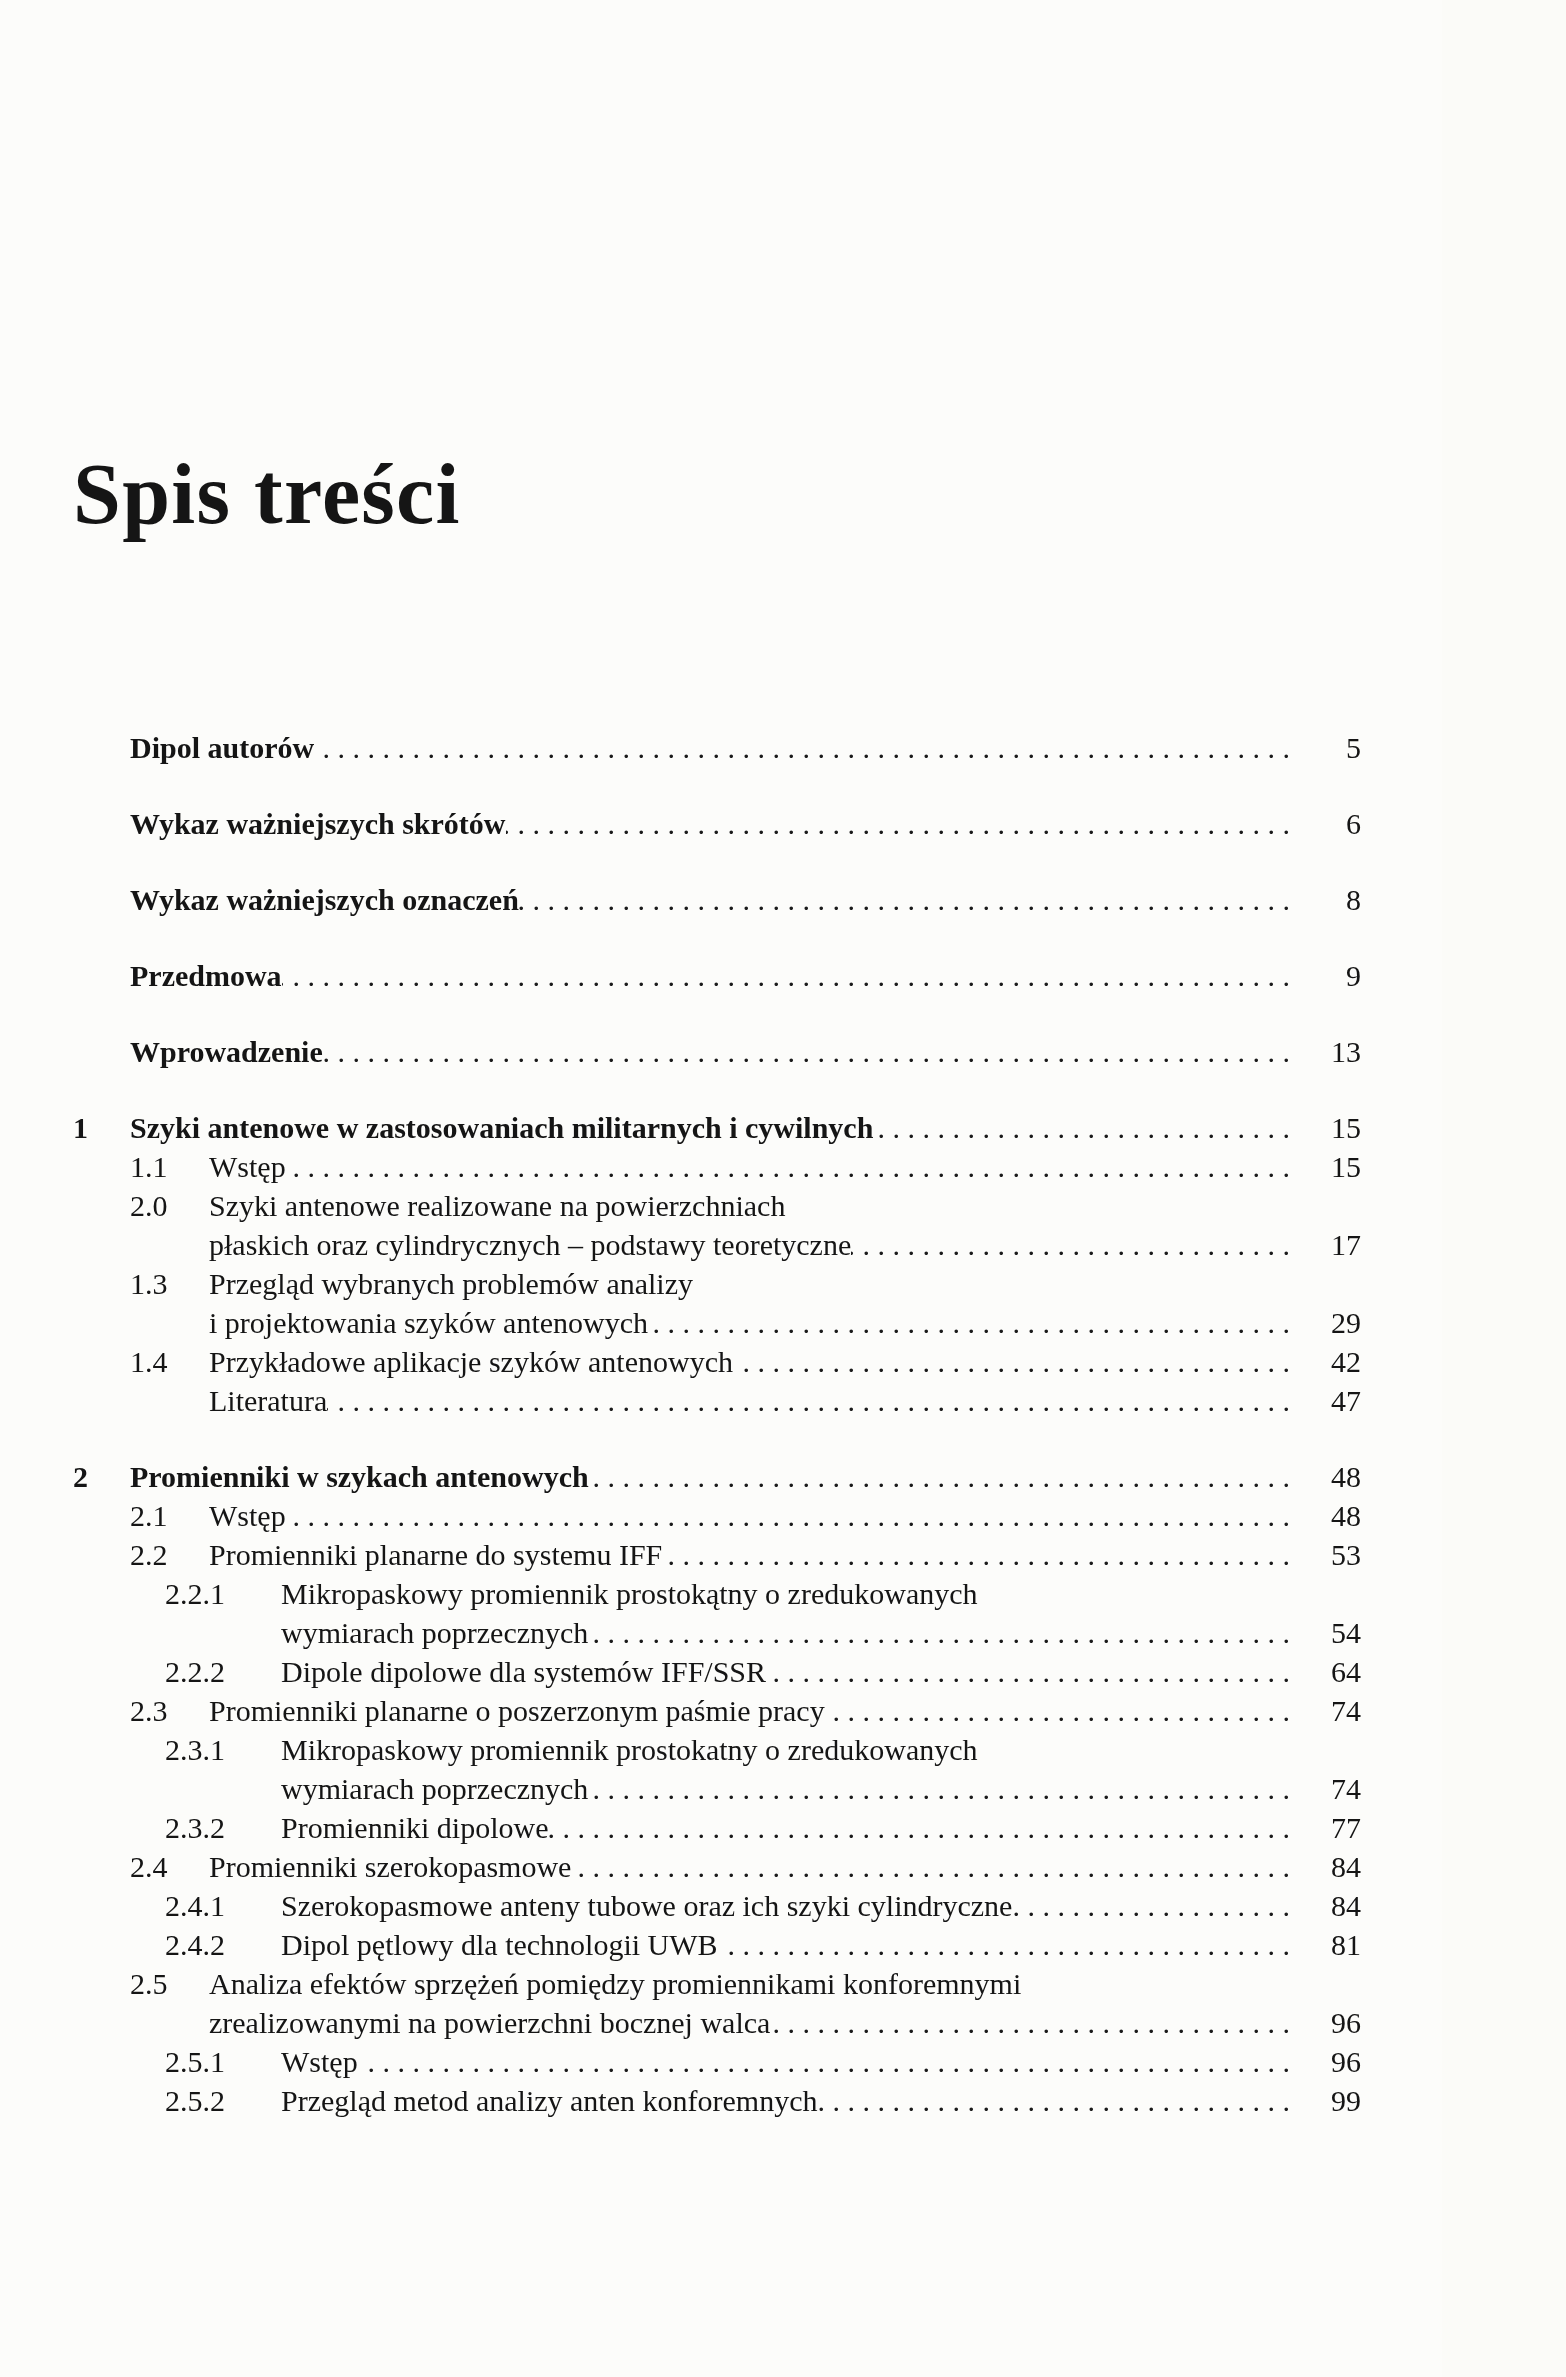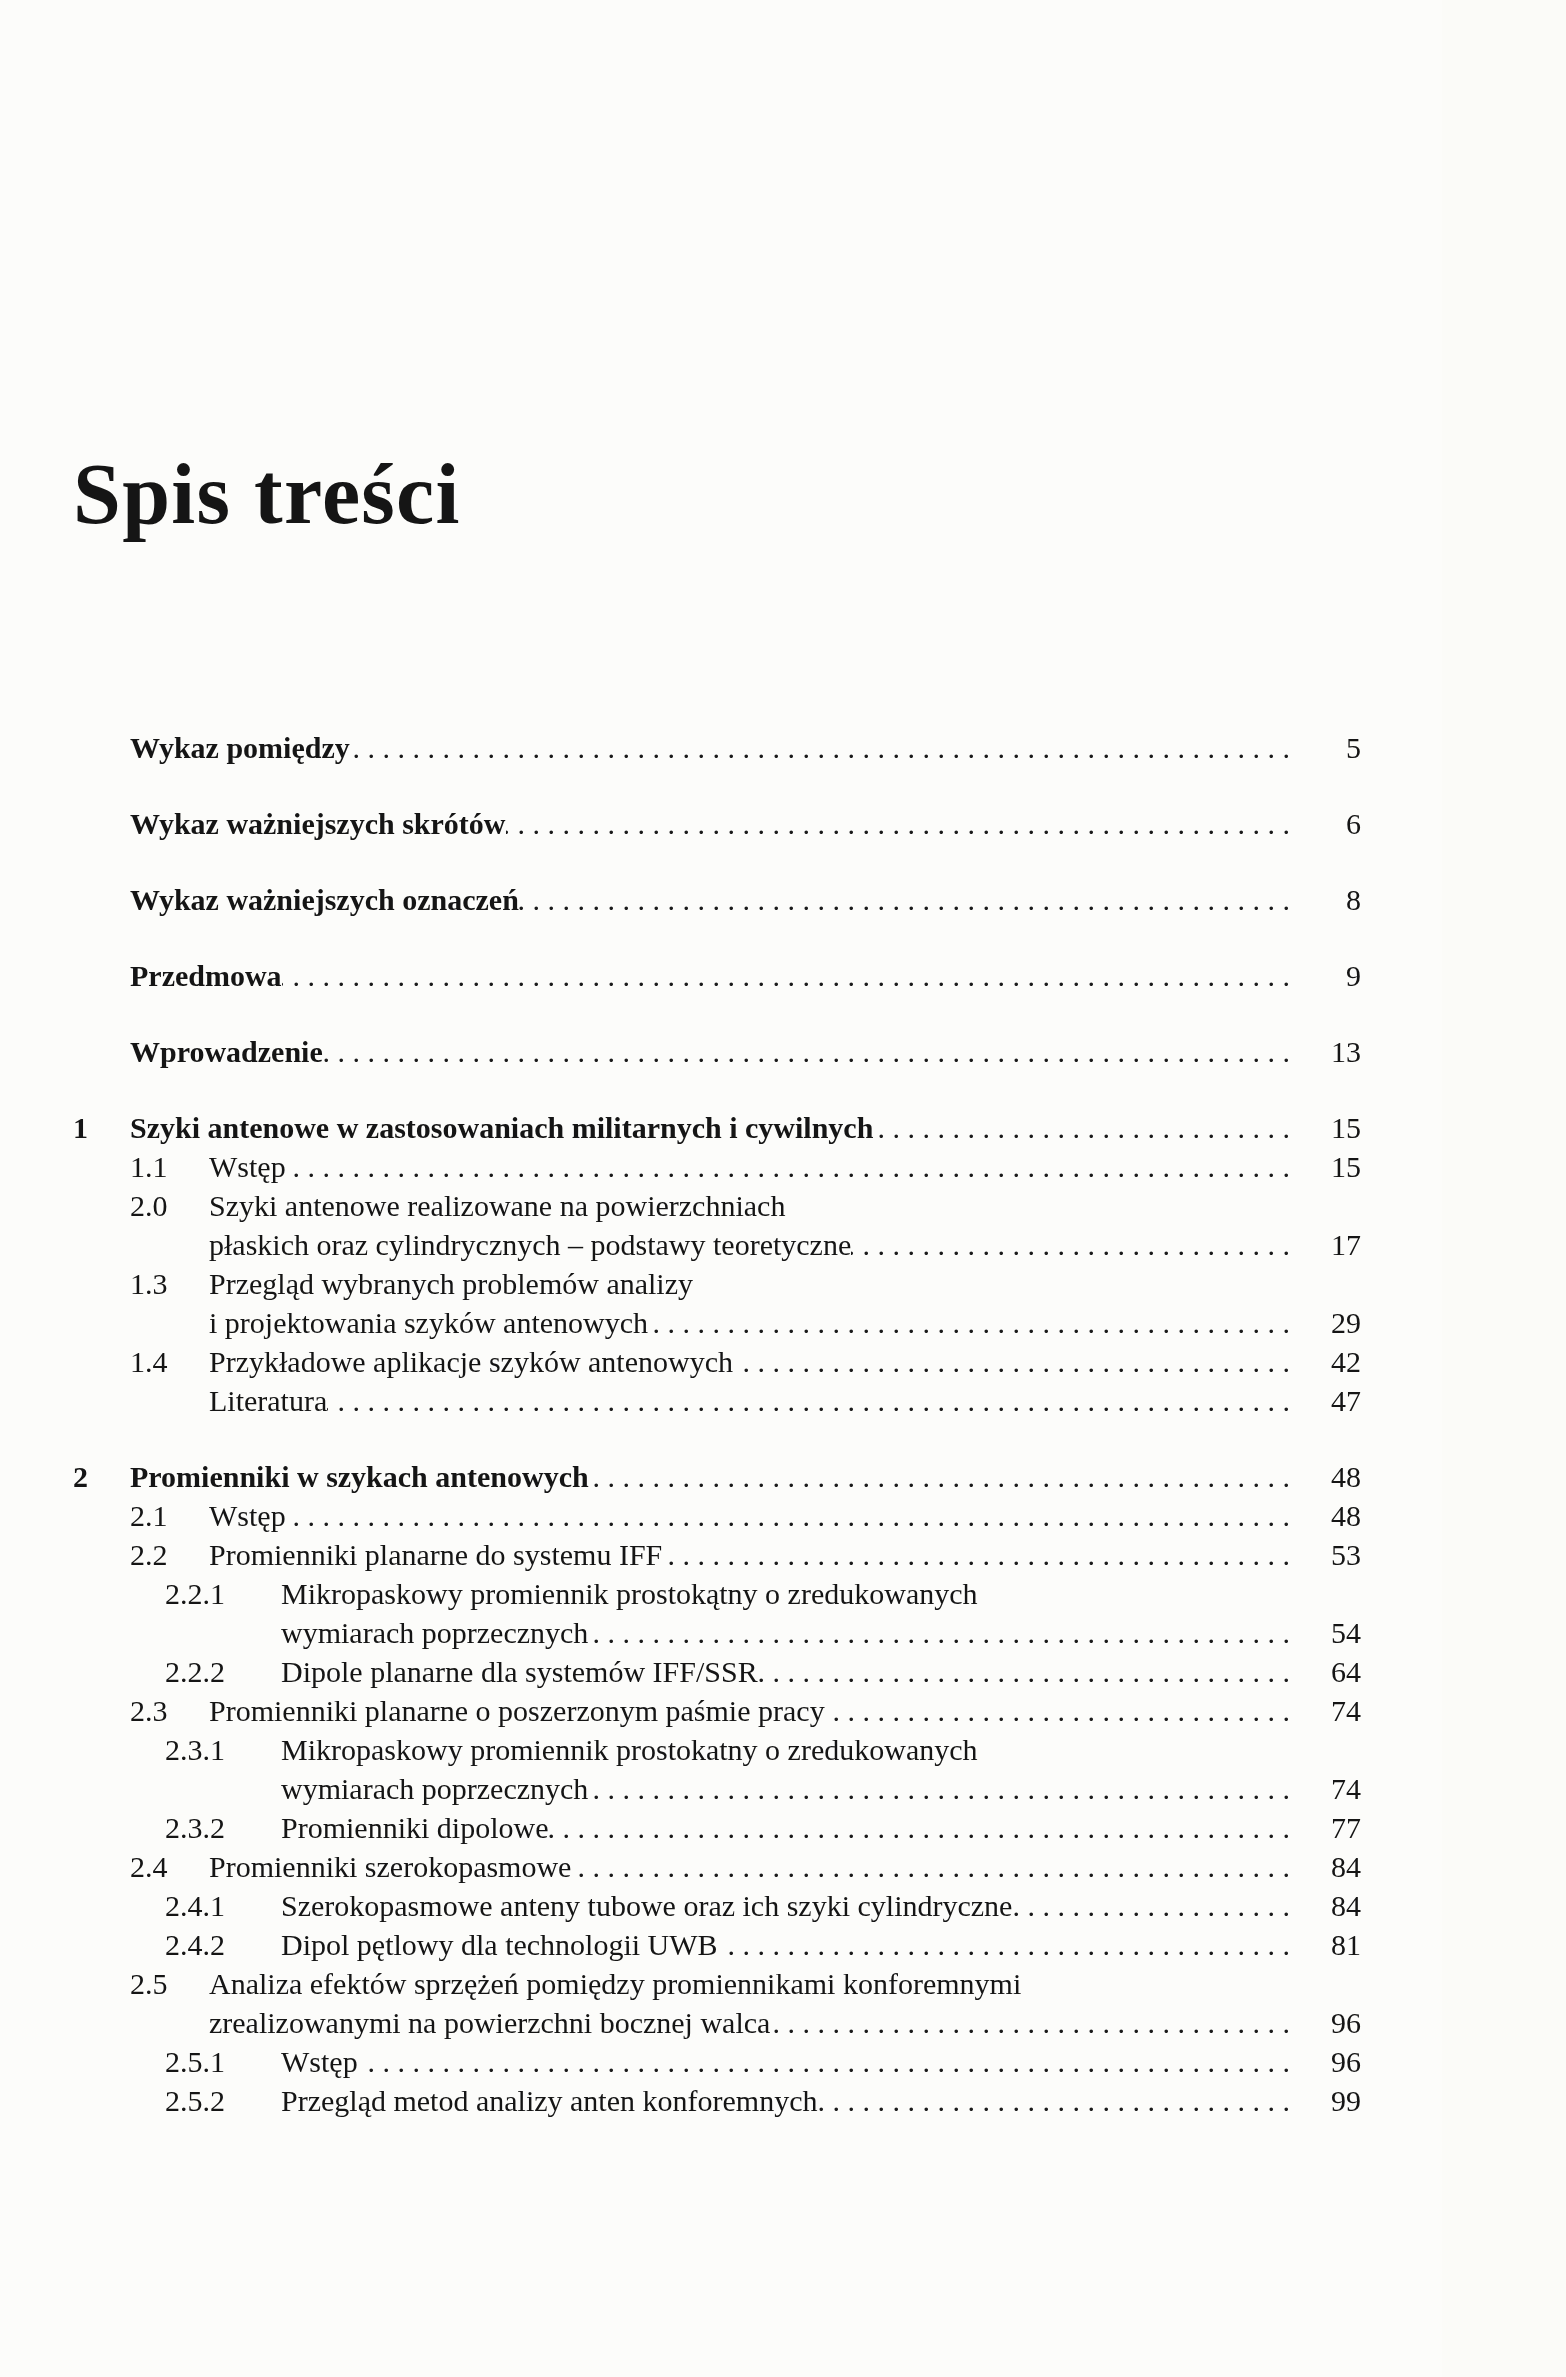--- a/index.html
+++ b/index.html
@@ -61,21 +61,21 @@
 </head>
 <body>
 
 <div class="page">
   <h1 class="title">Spis treści</h1>
   <div class="toc">
       <div class="entry front">
     <span class="num"></span>
     <div class="body">
           <div class="line last">
-            <span class="txt">Wykaz pomiędzy</span>
+            <span class="txt">Dipol autorów</span>
             <span class="dots">. . . . . . . . . . . . . . . . . . . . . . . . . . . . . . . . . . . . . . . . . . . . . . . . . . . . . . . . . . . . . . . . . . . . . . . . . . . . . . . . . . . . . . . . . . </span>
             <span class="pg">5</span>
           </div>
         </div>
   </div>
       <div class="entry front">
     <span class="num"></span>
     <div class="body">
           <div class="line last">
             <span class="txt">Wykaz ważniejszych skrótów</span>
@@ -214,21 +214,21 @@
             <span class="txt">wymiarach poprzecznych</span>
             <span class="dots">. . . . . . . . . . . . . . . . . . . . . . . . . . . . . . . . . . . . . . . . . . . . . . . . . . . . . . . . . . . . . . . . . . . . . . . . . . . . . . . . . . . . . . . . . . </span>
             <span class="pg">54</span>
           </div>
         </div>
   </div>
       <div class="entry subsection">
     <span class="num">2.2.2</span>
     <div class="body">
           <div class="line last">
-            <span class="txt">Dipole planarne dla systemów IFF/SSR</span>
+            <span class="txt">Dipole dipolowe dla systemów IFF/SSR</span>
             <span class="dots">. . . . . . . . . . . . . . . . . . . . . . . . . . . . . . . . . . . . . . . . . . . . . . . . . . . . . . . . . . . . . . . . . . . . . . . . . . . . . . . . . . . . . . . . . . </span>
             <span class="pg">64</span>
           </div>
         </div>
   </div>
       <div class="entry section">
     <span class="num">2.3</span>
     <div class="body">
           <div class="line last">
             <span class="txt">Promienniki planarne o poszerzonym paśmie pracy</span>

